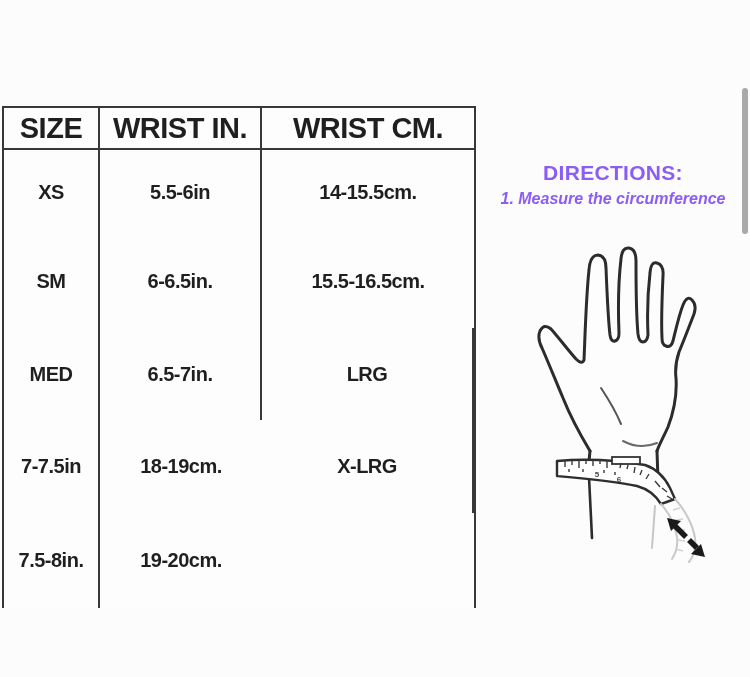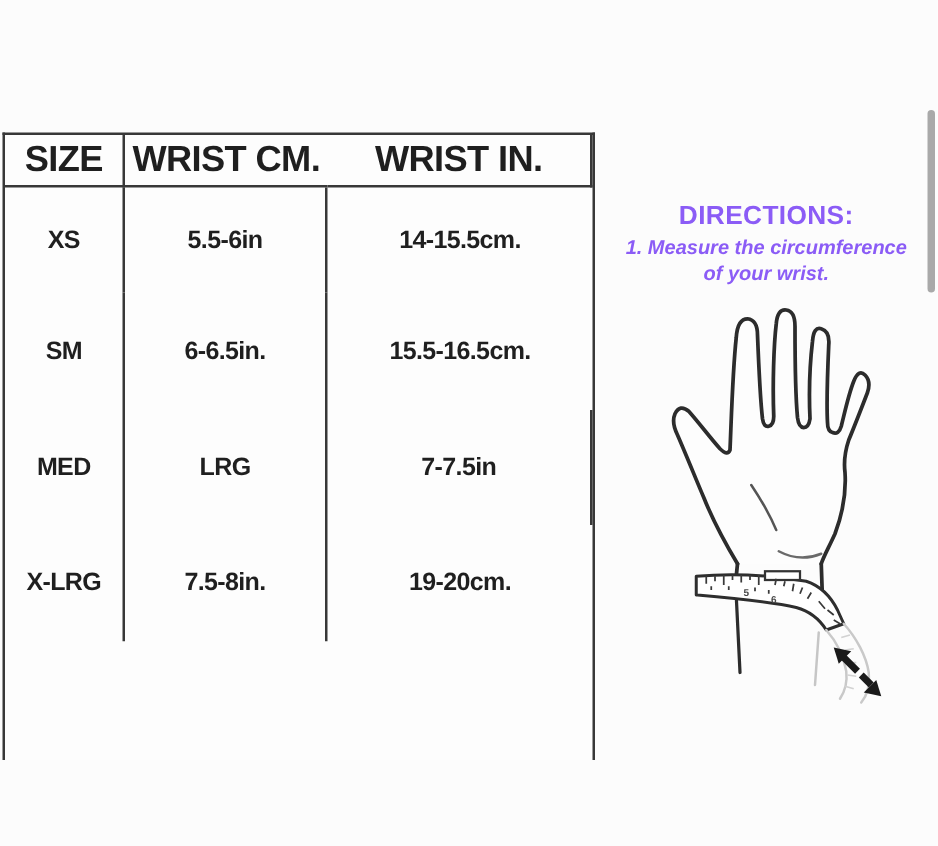--- a/index.html
+++ b/index.html
@@ -41,45 +41,46 @@
     background:#a9a9a9; border-radius:3px;
   }
 </style>
 </head>
 <body>
 
 <div class="canvas">
 
   <div class="size-table">
     <div class="cell hcell cdiv">SIZE</div>
+    <div class="cell hcell cdiv">WRIST IN.</div>
     <div class="cell hcell">WRIST CM.</div>
-    <div class="cell hcell cdiv">WRIST IN.</div>
 
     <div class="cell bcell cdiv">XS</div>
     <div class="cell bcell cdiv">5.5-6in</div>
     <div class="cell bcell">14-15.5cm.</div>
 
     <div class="cell bcell cdiv">SM</div>
     <div class="cell bcell cdiv">6-6.5in.</div>
     <div class="cell bcell">15.5-16.5cm.</div>
 
     <div class="cell bcell cdiv">MED</div>
+    <div class="cell bcell cdiv">6.5-7in.</div>
 
     <div class="cell bcell cdiv">LRG</div>
     <div class="cell bcell cdiv">7-7.5in</div>
+    <div class="cell bcell">18-19cm.</div>
 
     <div class="cell bcell cdiv">X-LRG</div>
     <div class="cell bcell cdiv">7.5-8in.</div>
     <div class="cell bcell">19-20cm.</div>
   </div>
 
   <div class="directions">
     <div class="directions-title">DIRECTIONS:</div>
     <div class="directions-line">1. Measure the circumference</div>
-    <div class="directions-line">of your wrist.</div>
   </div>
 
   <svg class="hand-illustration" width="220" height="340" viewBox="0 0 220 340">
 
     <path d="M 85 213
          C 76 198, 66 180, 58 160
          C 52 146, 44 126, 37 110
          Q 32 100, 35 93
          Q 39 85, 46 91
          C 54 100, 63 112, 71 121

